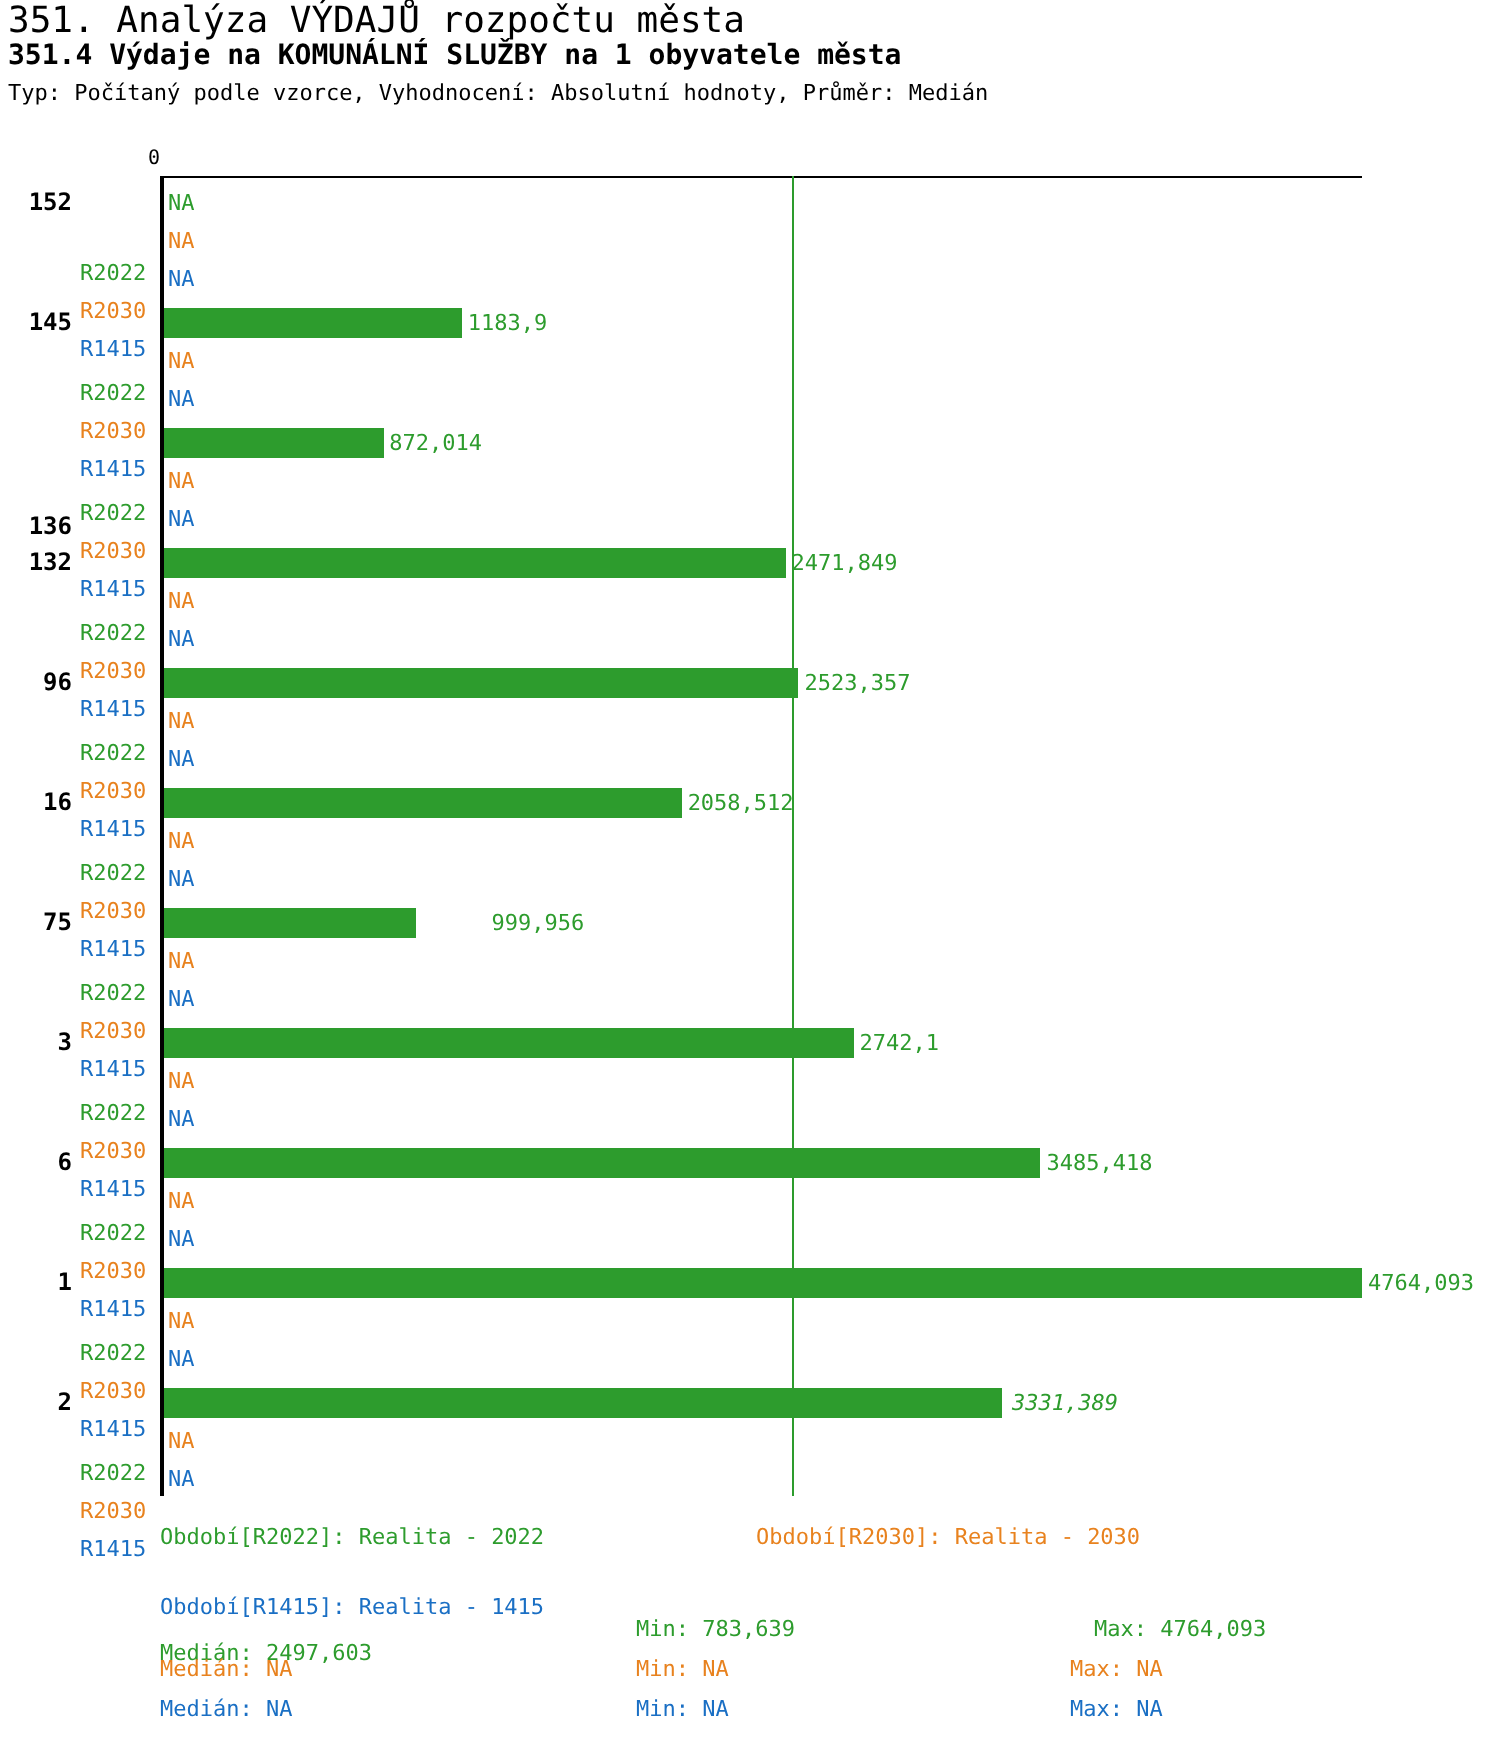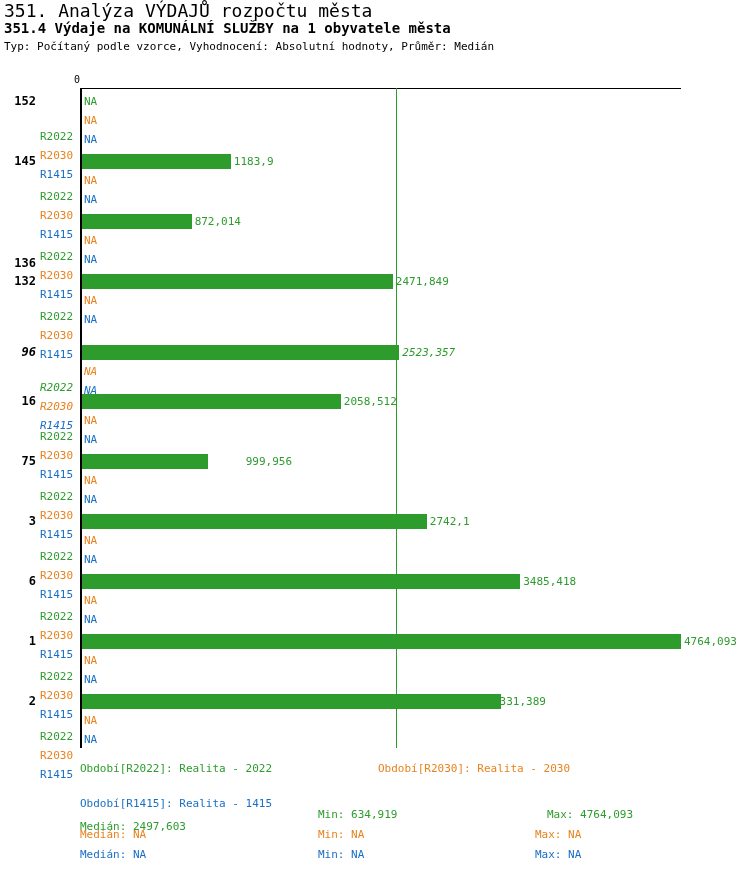--- a/index.html
+++ b/index.html
@@ -186,21 +186,21 @@
         </div>
         <div class="srow" style="top: 19px;">
           <div class="srow-label s-r2030" style="color: rgb(232, 130, 30);">R2030</div>
           <div class="na-value" style="color: rgb(232, 130, 30);">NA</div>
         </div>
         <div class="srow" style="top: 38px;">
           <div class="srow-label s-r1415" style="color: rgb(26, 111, 196);">R1415</div>
           <div class="na-value" style="color: rgb(26, 111, 196);">NA</div>
         </div>
       </div>
-      <div class="group" style="top: 343px; font-style: italic;">
+      <div class="group" style="top: 332px;">
         <div class="group-key" style="top: 2px;">96</div>
         <div class="srow" style="top: 0px;">
           <div class="srow-label s-r2022" style="color: rgb(45, 156, 45);">R2022</div>
           <div class="bar" style="width: 317.267px; background: rgb(45, 156, 45);"></div>
           <div class="bar-value" style="left: 402.267px; color: rgb(45, 156, 45);">2523,357</div>
         </div>
         <div class="srow" style="top: 19px;">
           <div class="srow-label s-r2030" style="color: rgb(232, 130, 30);">R2030</div>
           <div class="na-value" style="color: rgb(232, 130, 30);">NA</div>
         </div>
@@ -287,21 +287,21 @@
         <div class="srow" style="top: 38px;">
           <div class="srow-label s-r1415" style="color: rgb(26, 111, 196);">R1415</div>
           <div class="na-value" style="color: rgb(26, 111, 196);">NA</div>
         </div>
       </div>
       <div class="group" style="top: 692px;">
         <div class="group-key" style="top: 2px;">2</div>
         <div class="srow" style="top: 0px;">
           <div class="srow-label s-r2022" style="color: rgb(45, 156, 45);">R2022</div>
           <div class="bar" style="width: 418.863px; background: rgb(45, 156, 45);"></div>
-          <div class="bar-value" style="left: 493px; color: rgb(45, 156, 45);">3331,389</div>
+          <div class="bar-value" style="left: 506px; color: rgb(45, 156, 45); font-style: italic;">3331,389</div>
         </div>
         <div class="srow" style="top: 19px;">
           <div class="srow-label s-r2030" style="color: rgb(232, 130, 30);">R2030</div>
           <div class="na-value" style="color: rgb(232, 130, 30);">NA</div>
         </div>
         <div class="srow" style="top: 38px;">
           <div class="srow-label s-r1415" style="color: rgb(26, 111, 196);">R1415</div>
           <div class="na-value" style="color: rgb(26, 111, 196);">NA</div>
         </div>
       </div>
@@ -314,21 +314,21 @@
         <span class="col-a" style="color: rgb(45, 156, 45);">Období[R2022]: Realita - 2022</span>
         <span class="col-b" style="color: rgb(232, 130, 30);">Období[R2030]: Realita - 2030</span>
       </div>
       <div class="legend-row" style="top: 20px; margin-top: 15px;">
         <span class="col-a" style="color: rgb(26, 111, 196);">Období[R1415]: Realita - 1415</span>
       </div>
     </div>
   <div id="stats-holder">
       <div class="stat-row" style="top: 46px;">
         <span class="stat-med" style="color: rgb(45, 156, 45); margin-top: 12px;">Medián: 2497,603</span>
-        <span class="stat-min" style="color: rgb(45, 156, 45);">Min: 634,919</span>
+        <span class="stat-min" style="color: rgb(45, 156, 45);">Min: 783,639</span>
         <span class="stat-max" style="color: rgb(45, 156, 45); padding-left: 12px;">Max: 4764,093</span>
       </div>
       <div class="stat-row" style="top: 66px;">
         <span class="stat-med" style="color: rgb(232, 130, 30);">Medián: NA</span>
         <span class="stat-min" style="color: rgb(232, 130, 30);">Min: NA</span>
         <span class="stat-max" style="color: rgb(232, 130, 30);">Max: NA</span>
       </div>
       <div class="stat-row" style="top: 86px;">
         <span class="stat-med" style="color: rgb(26, 111, 196);">Medián: NA</span>
         <span class="stat-min" style="color: rgb(26, 111, 196);">Min: NA</span>

